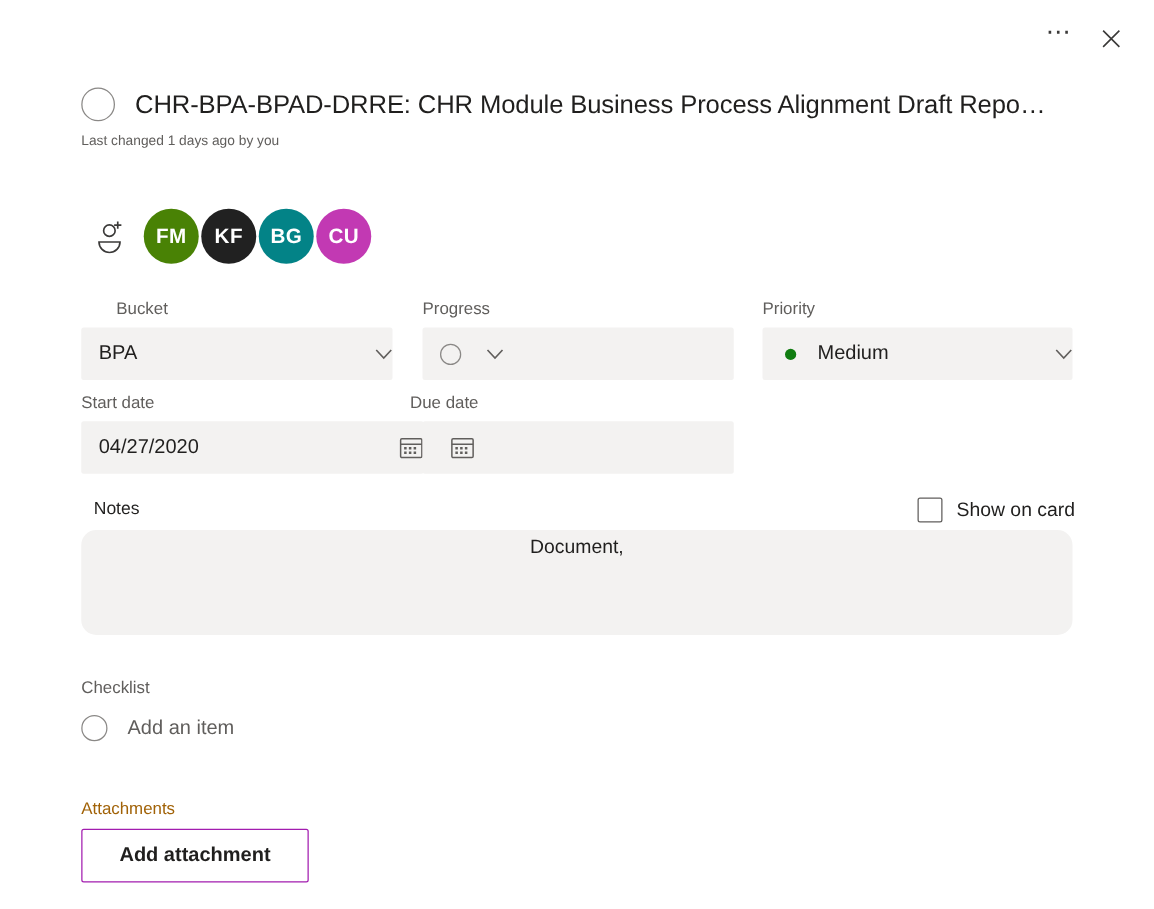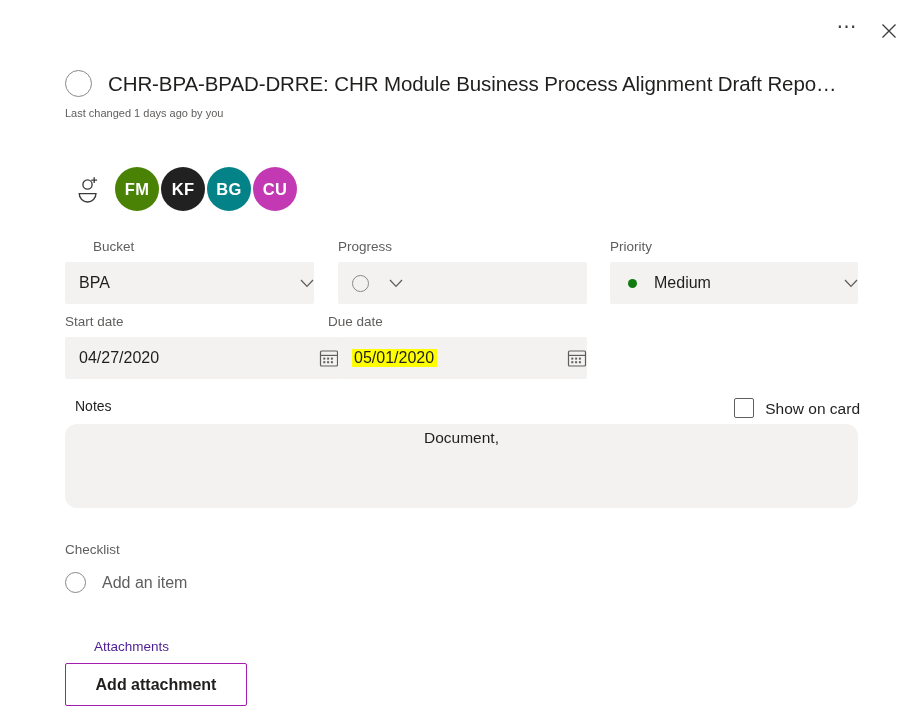--- a/index.html
+++ b/index.html
@@ -197,21 +197,21 @@
   }
   .checklist-circle {
     width: 21px; height: 21px;
     border: 1.4px solid #8a8886;
     border-radius: 50%;
     background: #fff;
   }
   .checklist-add-text { font-size: 16px; color: #605e5c; }
 
   
-  .attachments-label { position: absolute; left: 65px; top: 639px; font-size: 13.5px; color: #4c1d95; margin-left: 29px; }
+  .attachments-label { position: absolute; left: 65px; top: 639px; font-size: 13.5px; color: #a16207; }
   .add-attachment-btn {
     position: absolute;
     left: 65px; top: 663px;
     width: 182px; height: 43px;
     background: #ffffff;
     border: 1px solid #a21caf;
     border-radius: 2px;
     font-family: "Liberation Sans", sans-serif;
     font-size: 16px;
     font-weight: 700;
@@ -299,23 +299,20 @@
         <rect x="11.9" y="9.6" width="2" height="2"></rect>
       <rect x="4.3" y="13.2" width="2" height="2"></rect>
         <rect x="8.1" y="13.2" width="2" height="2"></rect>
         <rect x="11.9" y="13.2" width="2" height="2"></rect>
     </g>
   </svg>
 </div>
 
 <div class="field-label" style="left:328px; top:314px;">Due date</div>
 <div class="field-box" style="left:338px; top:337px; width:249px;">
-  <span class="field-text">
-    <span class="date-text-highlight">05/01/2020</span>
-  </span>
   <svg class="cal-icon" width="20" height="20" viewBox="0 0 20 20">
     <rect x="1.5" y="3" width="17" height="15" rx="1" fill="none" stroke="#605e5c" stroke-width="1.2"></rect>
     <line x1="1.5" y1="7.4" x2="18.5" y2="7.4" stroke="#605e5c" stroke-width="1.2"></line>
     <g fill="#605e5c">
       <rect x="4.3" y="9.6" width="2" height="2"></rect>
         <rect x="8.1" y="9.6" width="2" height="2"></rect>
         <rect x="11.9" y="9.6" width="2" height="2"></rect>
       <rect x="4.3" y="13.2" width="2" height="2"></rect>
         <rect x="8.1" y="13.2" width="2" height="2"></rect>
         <rect x="11.9" y="13.2" width="2" height="2"></rect>

